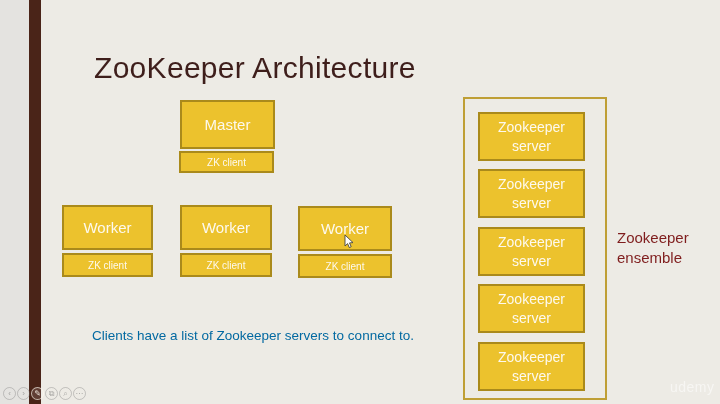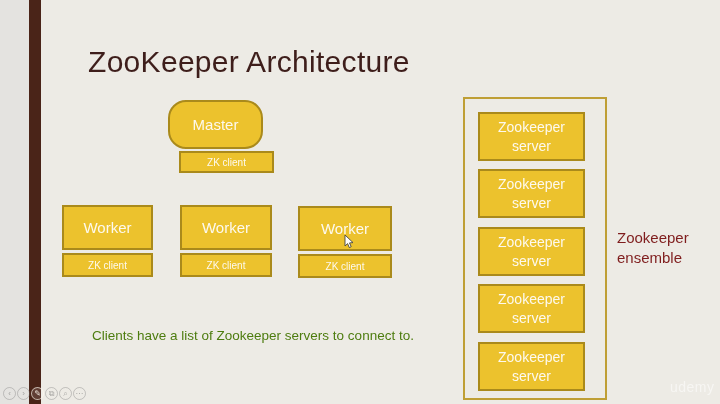--- a/index.html
+++ b/index.html
@@ -6,31 +6,31 @@
   body{
     width:720px;height:404px;position:relative;overflow:hidden;
     background:#edebe5;
     font-family:"Liberation Sans", sans-serif;
   }
   .abs{position:absolute;}
   #gutter{left:0;top:0;width:29px;height:404px;background:#e4e3e0;}
   #accent-bar{left:29px;top:0;width:12px;height:404px;background:#4a2418;}
   #slide-title{
     left:83px;top:40px;width:420px;
-    font-size:30px;letter-spacing:.3px;color:#3e1e1b;font-weight:normal;margin:5px;
+    font-size:30px;letter-spacing:.3px;color:#3e1e1b;font-weight:normal;margin:11px;
   }
   .gold-box{
     background:#ecc22d;border:2px solid #aa8a1b;box-sizing:border-box;
     display:flex;align-items:center;justify-content:center;
     color:#fdf9ee;text-align:center;
   }
   .lbl-main{font-size:15px;}
   .lbl-client{font-size:10px;}
   
-  #master-box{left:168px;top:100px;width:95px;height:49px;border-radius:18px;}
+  #master-box{left:180px;top:100px;width:95px;height:49px;}
   #master-client{left:179px;top:151px;width:95px;height:22px;}
   
   #worker-1{left:62px; top:205px;width:91px;height:45px;}
   #worker-1-client{left:62px; top:253px;width:91px;height:24px;}
   #worker-2{left:180px;top:205px;width:92px;height:45px;}
   #worker-2-client{left:180px;top:253px;width:92px;height:24px;}
   #worker-3{left:298px;top:206px;width:94px;height:45px;}
   #worker-3-client{left:298px;top:254px;width:94px;height:24px;}
   
   #ensemble-container{
@@ -40,21 +40,21 @@
   .server-box{left:478px;width:107px;height:49px;}
   .server-box .wrap{width:76px;font-size:14px;line-height:19px;}
   #server-1{top:112px;} #server-2{top:169px;} #server-3{top:227px;}
   #server-4{top:284px;} #server-5{top:342px;}
   #ensemble-label{
     left:617px;top:228px;width:82px;
     font-size:15px;line-height:20px;color:#7f1d1d;
   }
   #caption{
     left:92px;top:328px;white-space:nowrap;
-    font-size:13.5px;color:#4d7c0f;
+    font-size:13.5px;color:#0369a1;
   }
   
   .ctrl{
     top:387px;width:13px;height:13px;border-radius:50%;
     border:1px solid rgba(120,120,120,.38);box-sizing:border-box;
     display:flex;align-items:center;justify-content:center;
     font-size:8px;color:rgba(110,110,110,.55);line-height:1;
     cursor:default;
   }
   #ctrl-back{left:3px;} #ctrl-forward{left:17px;}

